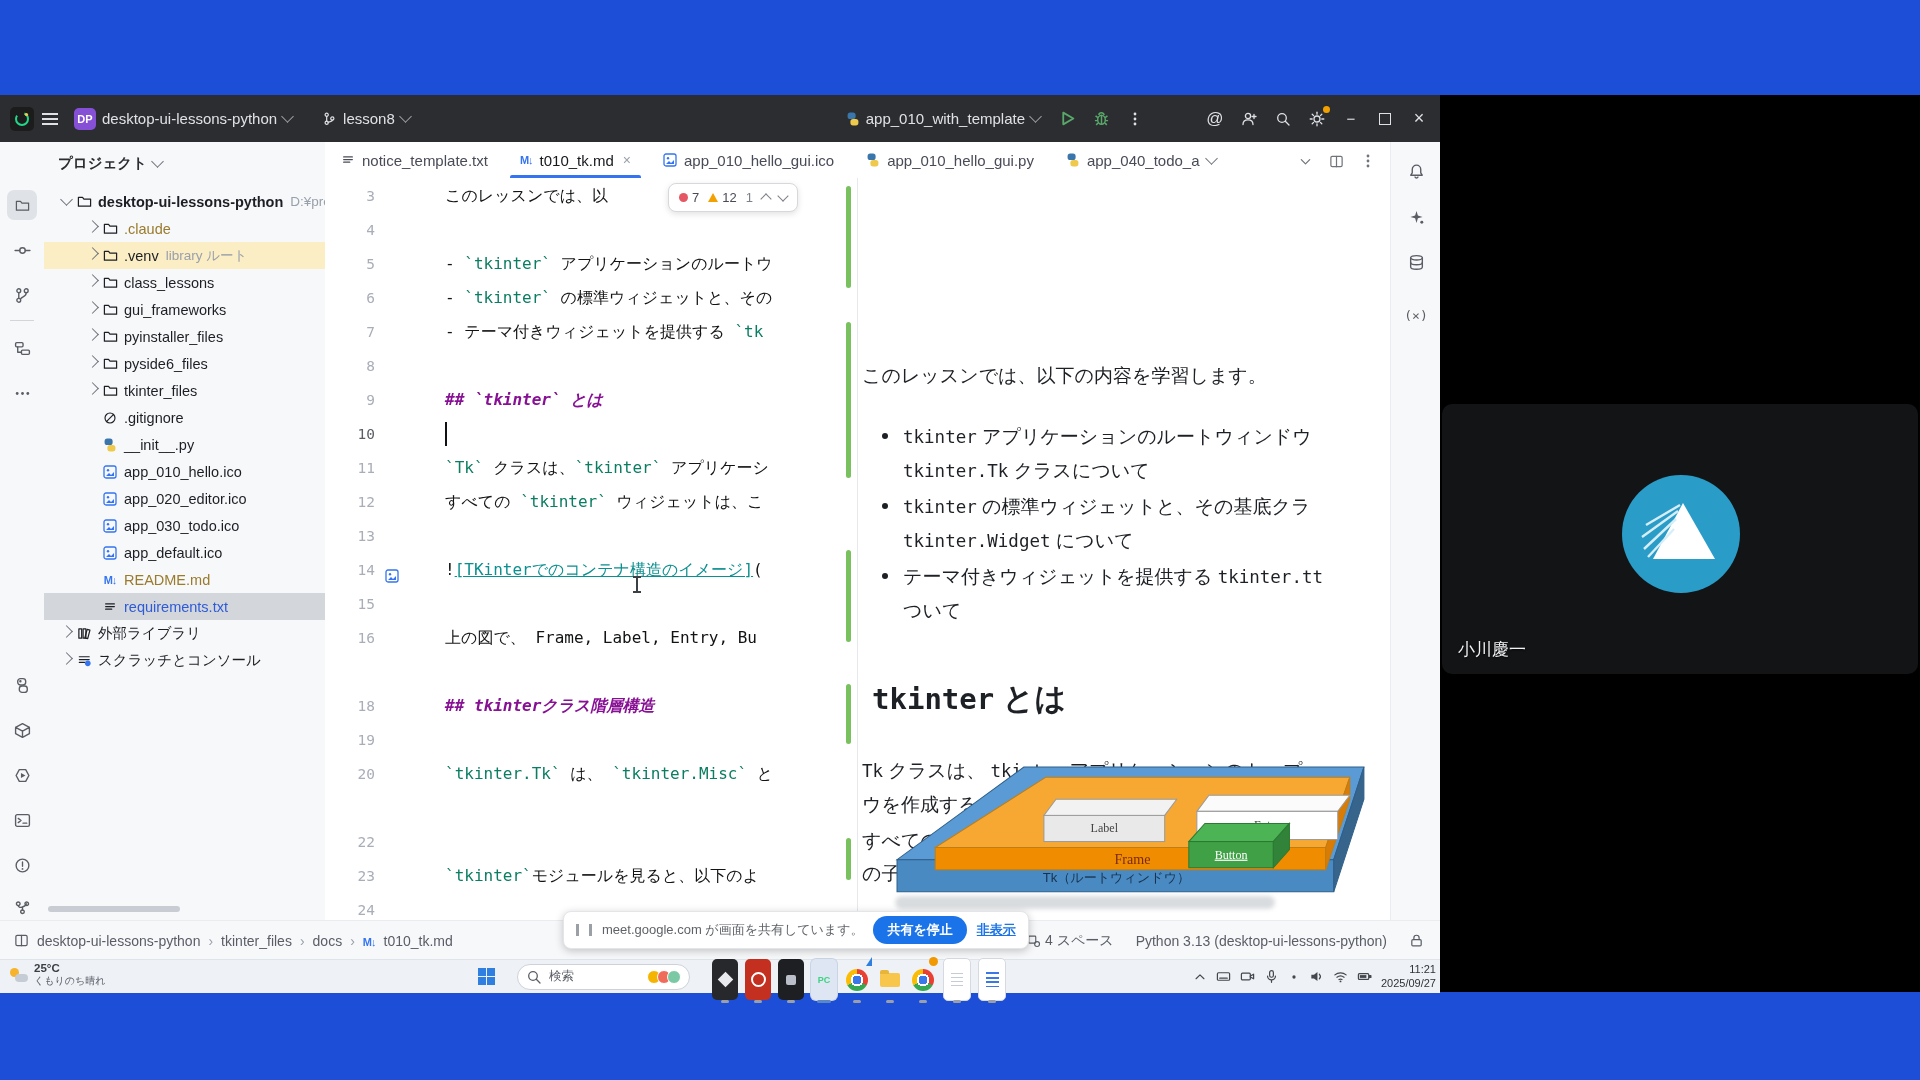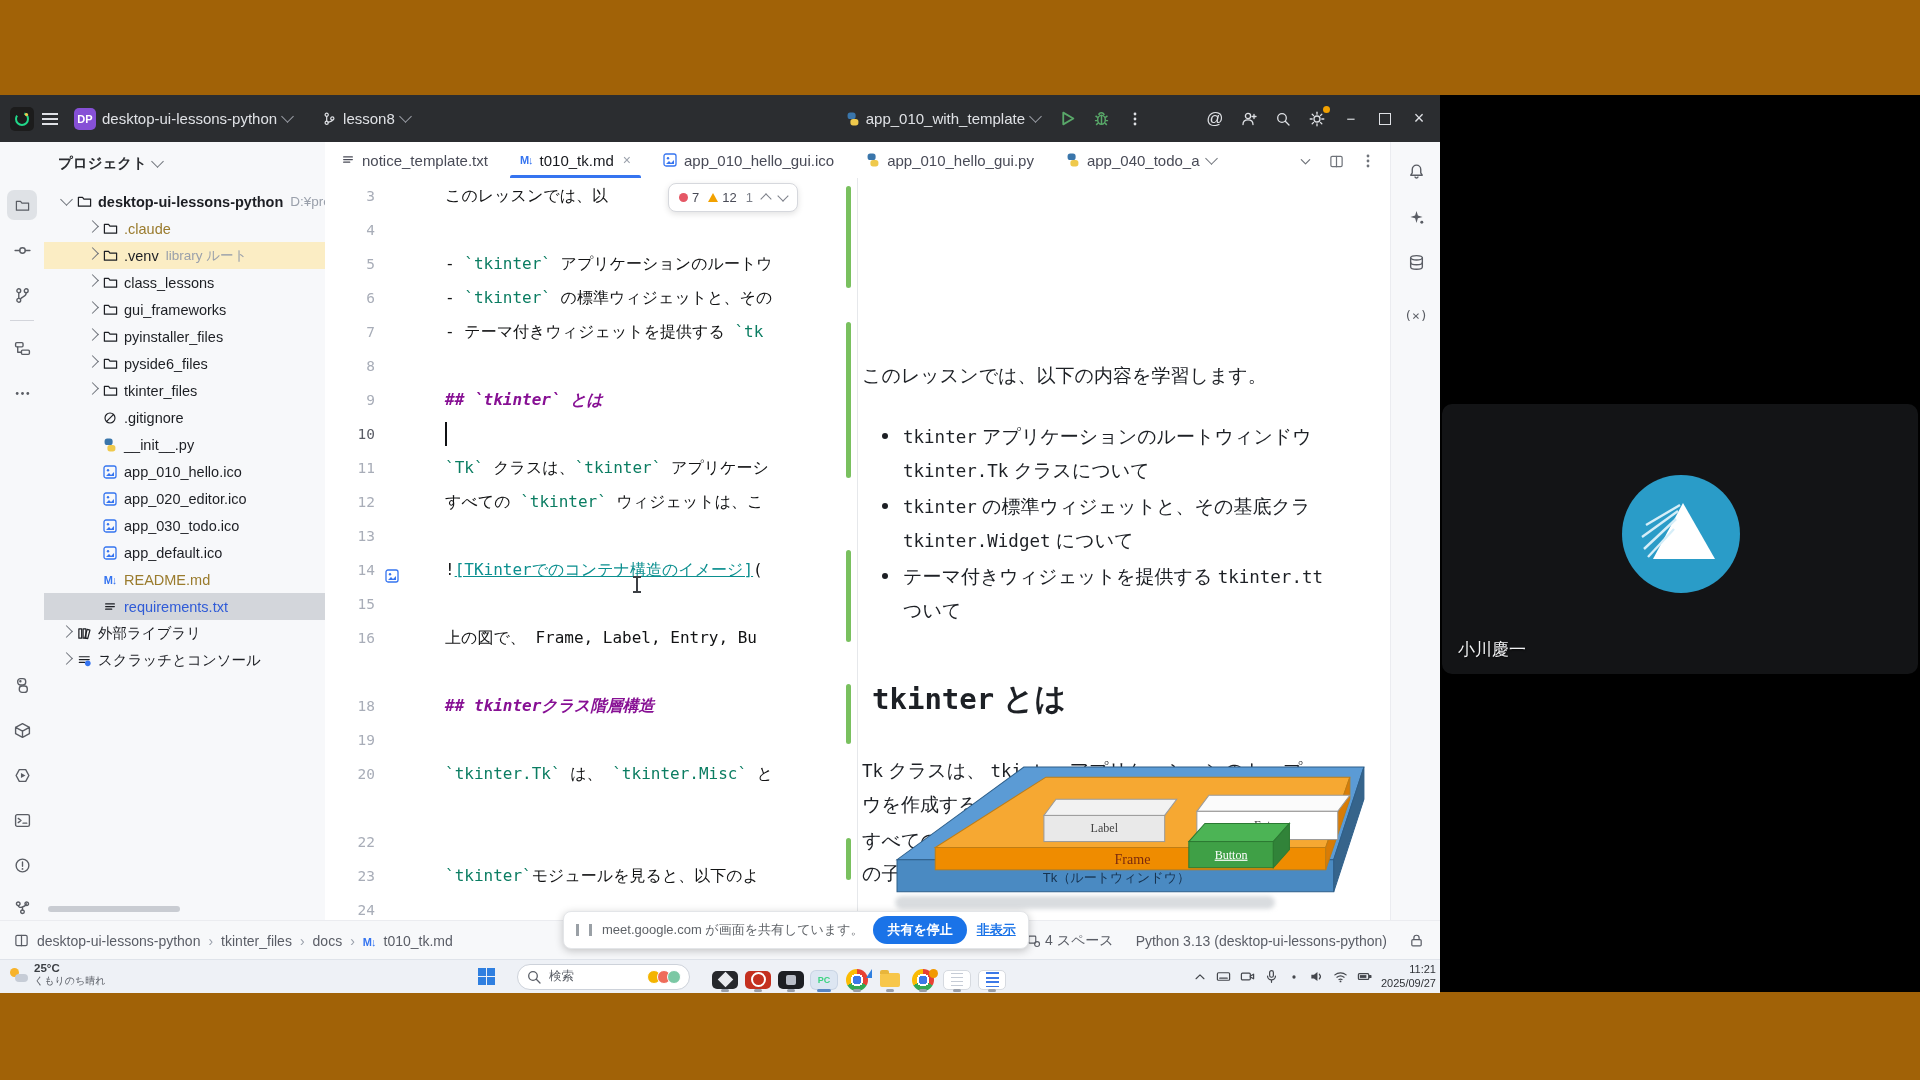--- a/index.html
+++ b/index.html
@@ -1,16 +1,16 @@
 <!DOCTYPE html>
 <html><head>
 <meta charset="utf-8">
 <style>
   html,body{margin:0;padding:0;background:#000;}
-  #stage{position:relative;width:1920px;height:1080px;background:#a16207;overflow:hidden;
+  #stage{position:relative;width:1920px;height:1080px;background:#1d4ed8;overflow:hidden;
     font-family:"Liberation Sans",sans-serif;-webkit-font-smoothing:antialiased;}
   .abs{position:absolute;}
   .i{display:inline-flex;align-items:center;justify-content:center;vertical-align:middle;}
   .i svg{display:block;}
 
   
   #titlebar{left:0;top:95px;width:1440px;height:47px;background:#2b2d30;color:#dfe1e5;
     display:flex;align-items:center;font-size:15px;}
   .tb-item{display:flex;align-items:center;gap:6px;padding:0 8px;height:32px;border-radius:6px;color:#dfe1e5;}
   #pc-logo{width:24px;height:24px;border-radius:5px;margin-left:10px;background:#1c1c1c;
@@ -120,21 +120,21 @@
   .wicon{width:18px;height:14px;position:relative;}
   .wicon .sun{position:absolute;left:0;top:0;width:9px;height:9px;border-radius:50%;background:#f7b32b;}
   .wicon .cld{position:absolute;right:0;bottom:0;width:13px;height:8px;border-radius:5px;background:#c6ccd6;}
   #tb-center{position:absolute;left:478px;top:0;height:33px;display:flex;align-items:center;gap:22px;}
   .winlogo{width:17px;height:17px;display:grid;grid-template-columns:8px 8px;grid-template-rows:8px 8px;gap:1px;}
   .winlogo div{background:#2f7fe0;}
   #tb-search{width:155px;height:24px;background:#fff;border:1px solid #cdd2da;border-radius:13px;
     display:flex;align-items:center;gap:7px;padding:0 8px;font-size:12.5px;color:#5a5e66;}
   .srch-imgs{margin-left:auto;display:flex;}
   .srch-imgs span{width:12px;height:12px;border-radius:50%;margin-left:-4px;border:1px solid #fff;}
-  .tb-app{width:26px;height:18px;border-radius:5px;position:relative;display:flex;align-items:center;justify-content:center;margin-top:6px;}
+  .tb-app{width:26px;height:41px;border-radius:5px;position:relative;display:flex;align-items:center;justify-content:center;margin-top:6px;}
   .tb-app::after{content:"";position:absolute;bottom:-3px;left:9px;width:8px;height:2.6px;border-radius:2px;background:#9aa0ab;}
   .tb-app.active{background:#dde6f2;box-shadow:0 0 0 1px #c9d4e4;}
   .tb-app.active::after{width:14px;left:6px;background:#5a87c5;}
   .app-photos{background:#26282c;} .app-photos i{width:11px;height:11px;background:#e8eaee;transform:rotate(45deg);}
   .app-redapp{background:#c4301f;} .app-redapp i{width:11px;height:11px;border:2.5px solid #fff;border-radius:50%;}
   .app-darkapp{background:#1d1f23;} .app-darkapp i{width:10px;height:10px;background:#b9bec8;border-radius:2px;}
   .app-pycharm{background:#16171a;color:#3bd481;font-size:9px;font-weight:bold;}
   .chrome{width:22px;height:22px;border-radius:50%;background:
     radial-gradient(circle at 50% 50%, #3b78e7 0 4.5px, #fff 4.5px 6.5px, transparent 6.5px),
     conic-gradient(#e84133 0 120deg,#34a853 120deg 240deg,#fbbc05 240deg 360deg);}

